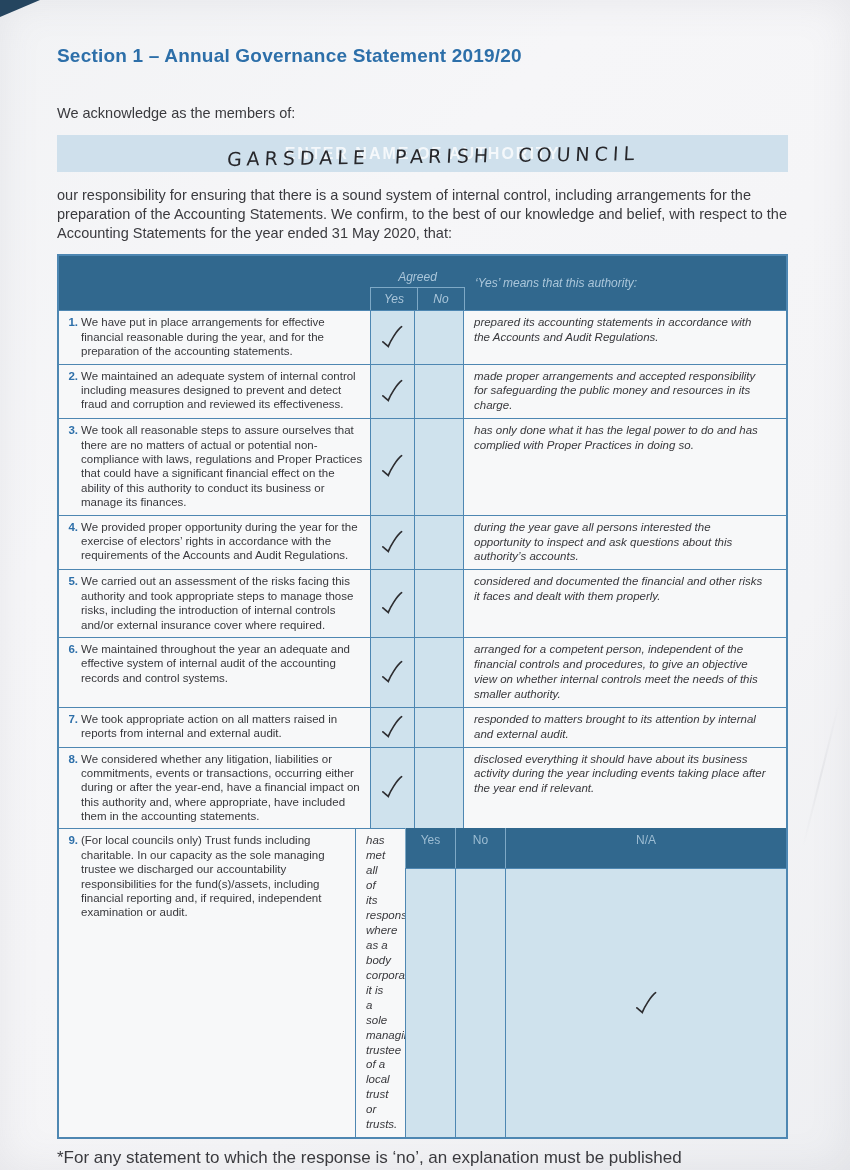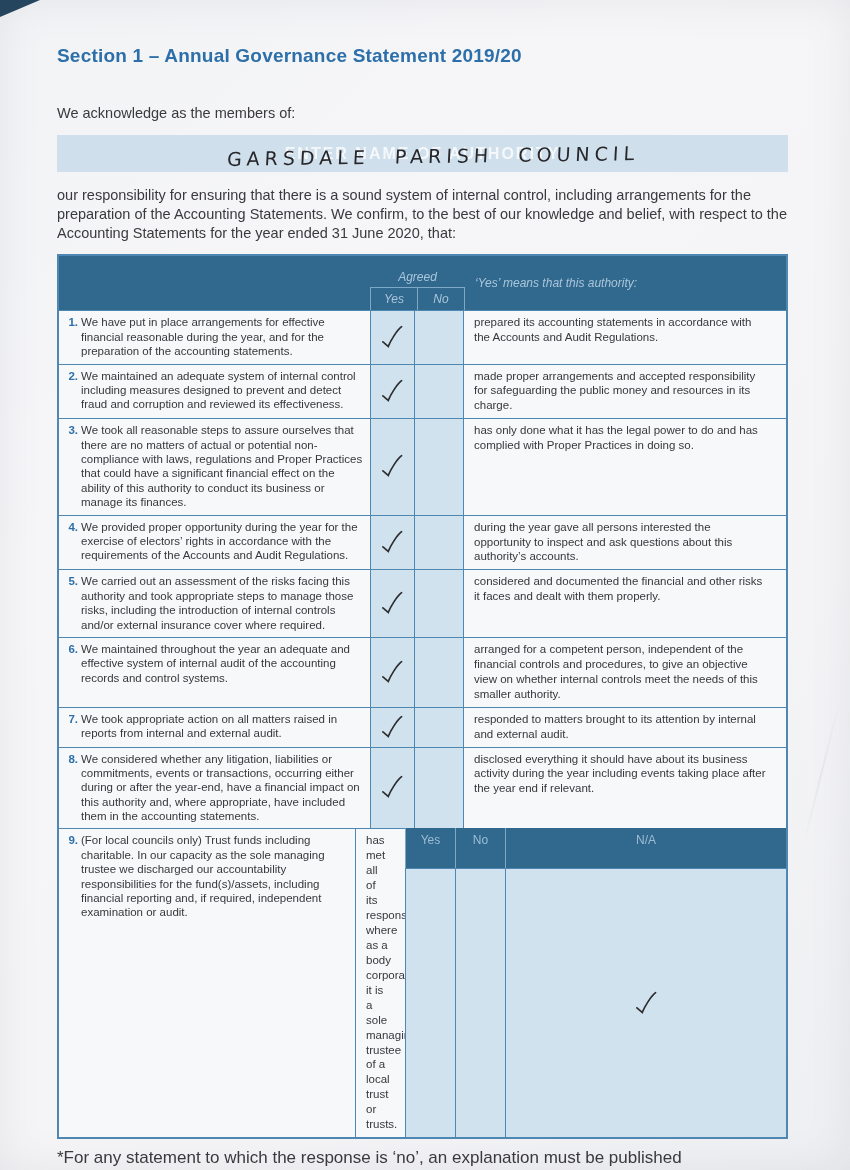--- a/index.html
+++ b/index.html
@@ -76,21 +76,21 @@
   .trow { display:grid; grid-template-columns:311px 44px 49px 1fr; }
   .trow .cell { border-top:1px solid #4e87b2; }
   .cell.stmt { padding:4px 6px 5px 4px; font-size:11.5px; line-height:1.25; color:#38383c; display:flex; }
   .cell.stmt .num { color:#2d6fa9; font-weight:bold; width:15px; flex:0 0 15px; text-align:right; margin-right:3px; }
   .cell.ans {
     background:#cfe2ed; border-left:1px solid #4e87b2;
     display:flex; align-items:center; justify-content:center;
   }
   .cell.means {
     border-left:1px solid #4e87b2; padding:4px 17px 5px 10px;
-    font-size:11.5px; line-height:1.3; color:#38383c;
+    font-size:11.5px; font-style:italic; line-height:1.3; color:#38383c;
   }
   svg.check { transform:rotate(-5deg); }
 
   
   .row9 { display:grid; grid-template-columns:296px 50px 50px 50px 1fr; grid-template-rows:40px auto; }
   .row9 .cell { border-top:1px solid #4e87b2; }
   .row9 .stmt { grid-row:1 / 3; }
   .row9 .opt-h {
     background:#31688e; color:#9dbdd3; font-size:12px;
     border-left:1px solid #7ea9c6;
@@ -123,21 +123,21 @@
   <div class="content">
     <h1 class="title">Section 1 – Annual Governance Statement 2019/20</h1>
 
     <p class="intro">We acknowledge as the members of:</p>
 
     <div class="fieldbox namebox">
       <span class="wm">ENTER NAME OF AUTHORITY</span>
       <span class="hand name-hand">GARSDALE PARISH COUNCIL</span>
     </div>
 
-    <p class="resp">our responsibility for ensuring that there is a sound system of internal control, including arrangements for the preparation of the Accounting Statements. We confirm, to the best of our knowledge and belief, with respect to the Accounting Statements for the year ended 31 June 2020, that:</p>
+    <p class="resp">our responsibility for ensuring that there is a sound system of internal control, including arrangements for the preparation of the Accounting Statements. We confirm, to the best of our knowledge and belief, with respect to the Accounting Statements for the year ended 31 May 2020, that:</p>
 
     <div class="agtable">
       <div class="thead">
         <div class="th-stmt"></div>
         <div class="th-mid">
           <div class="agreed">Agreed</div>
           <div class="yn-boxes">
             <div class="yn">Yes</div>
             <div class="yn">No</div>
           </div>

